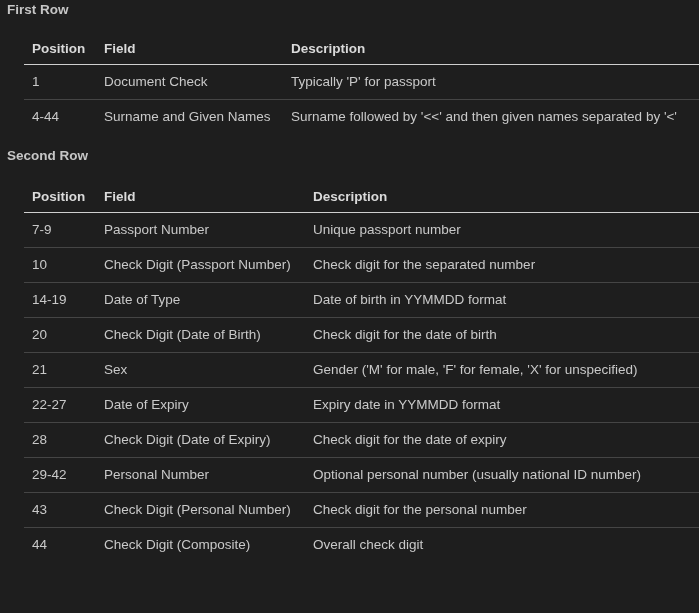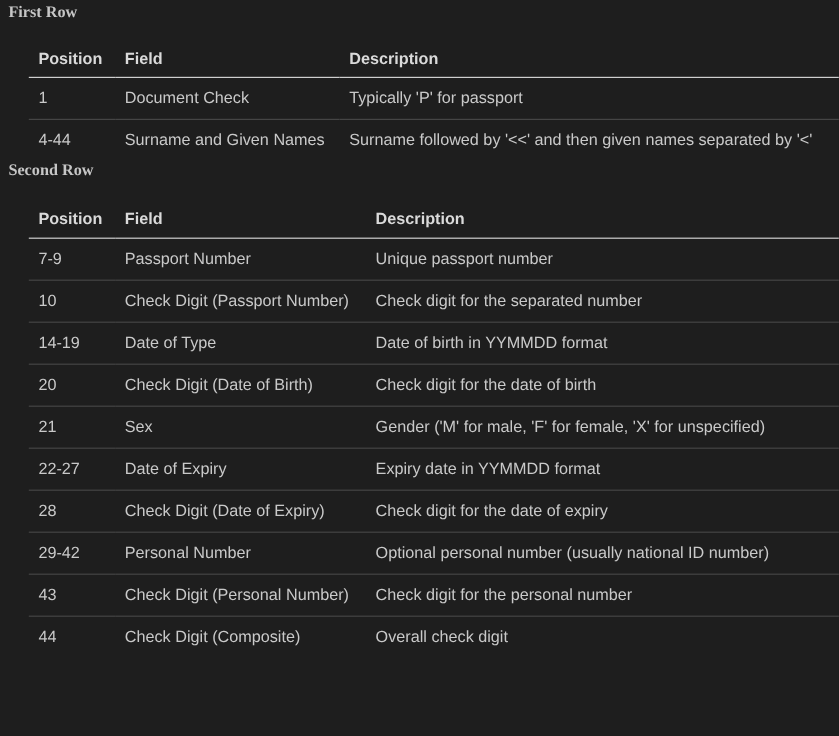--- a/index.html
+++ b/index.html
@@ -18,23 +18,23 @@
   }
   .doc {
     padding-top: 2px;
   }
   h4.section-heading {
     margin: 0 0 0 7px;
     font-size: 13.5px;
     line-height: 15px;
     font-weight: bold;
     color: #c6c6c6;
-    font-family: Liberation Serif, serif;
   }
   h4.second {
+    margin-top: 14px;
   }
   table {
     border-collapse: collapse;
     table-layout: fixed;
     width: 682px;
     margin-left: 24px;
   }
   table.t1 { margin-top: 20px; }
   table.t2 { margin-top: 22px; }
   col.c-pos   { width: 72px; }

